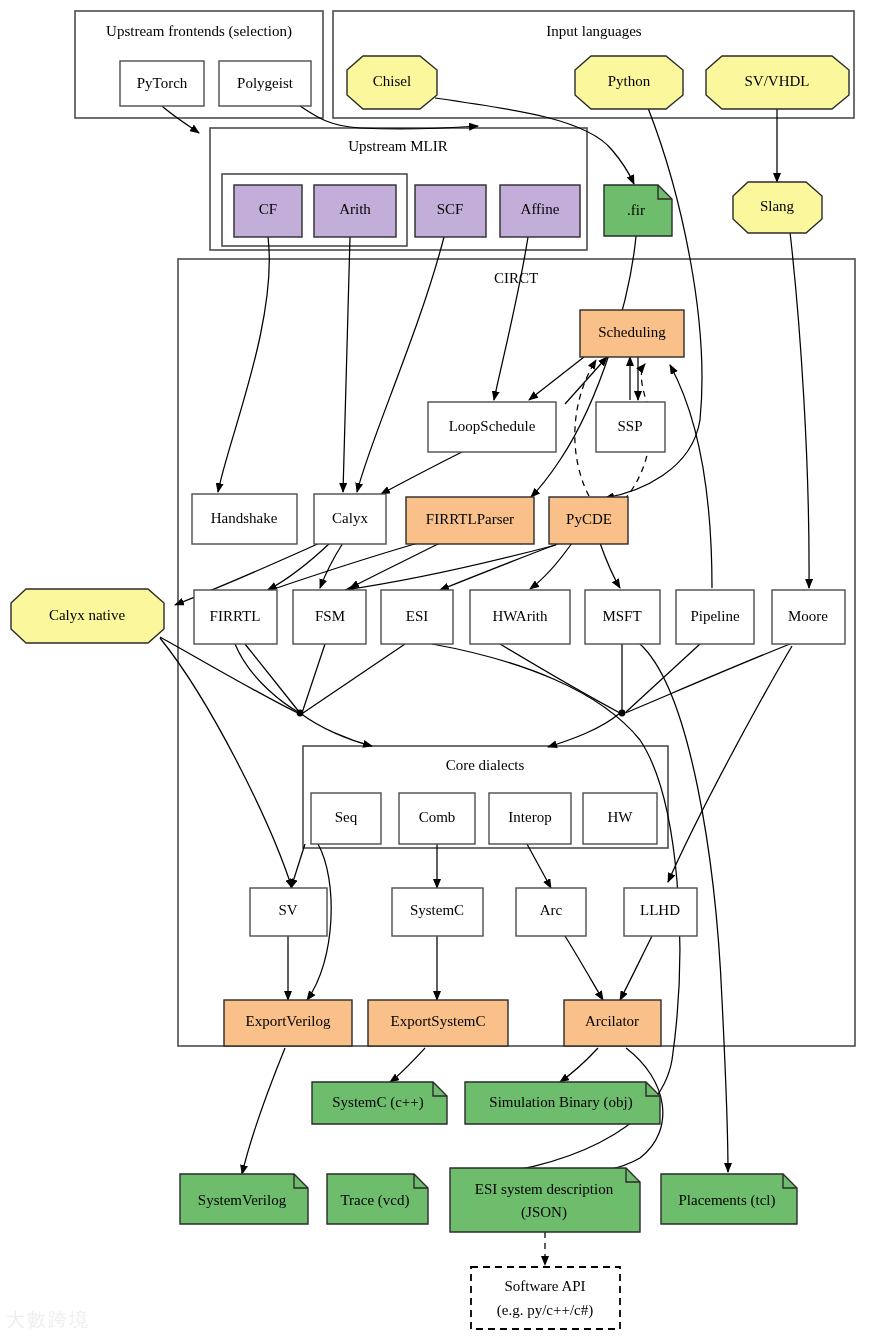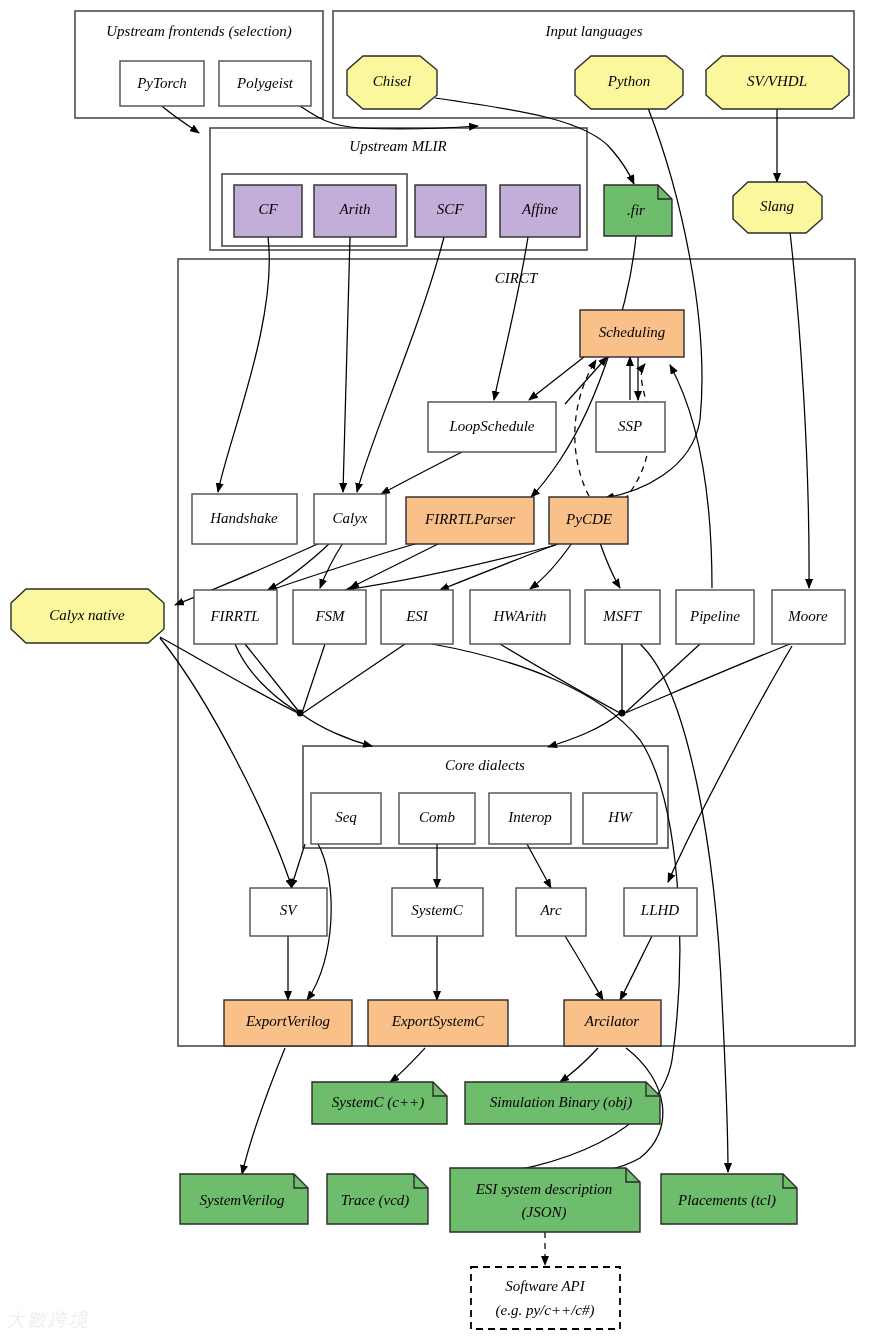--- a/index.html
+++ b/index.html
@@ -1,17 +1,17 @@
 <!DOCTYPE html>
 <html><head>
 <meta charset="utf-8">
 <style>
   html,body{margin:0;padding:0;background:#ffffff;}
   body{width:876px;height:1339px;overflow:hidden;font-family:"Liberation Serif","DejaVu Serif",serif;}
-  #stage{position:relative;width:744px;height:1339px;font-style:italic;}
+  #stage{position:relative;width:744px;height:1339px;}
   svg{position:absolute;left:0;top:0;}
   .nlabel{font-family:"Liberation Serif","DejaVu Serif",serif;fill:#000;text-anchor:middle;dominant-baseline:middle;}
   .n15{font-size:15px;}
   .shape{stroke:#4d4d4d;stroke-width:1.4px;}
   .shape-dark{stroke:#2b2b2b;stroke-width:1.4px;}
   .cluster{fill:none;stroke:#4d4d4d;stroke-width:1.6px;}
   .edge{fill:none;stroke:#000;stroke-width:1.25px;}
   .edge-d{fill:none;stroke:#000;stroke-width:1.25px;stroke-dasharray:6 5;}
   .dot{fill:#000;}
   .wm{position:absolute;left:6px;bottom:6px;opacity:.17;font-family:"DejaVu Sans",sans-serif;font-size:19px;color:#9b9b9b;letter-spacing:2px;user-select:none;}

